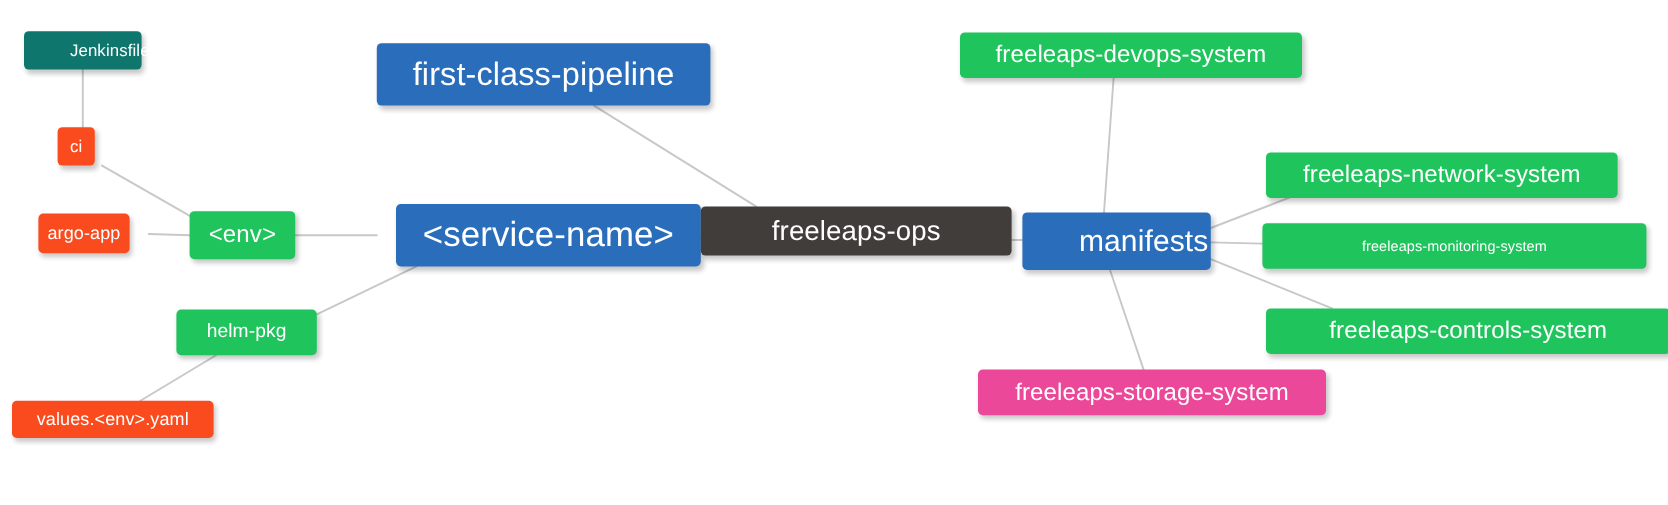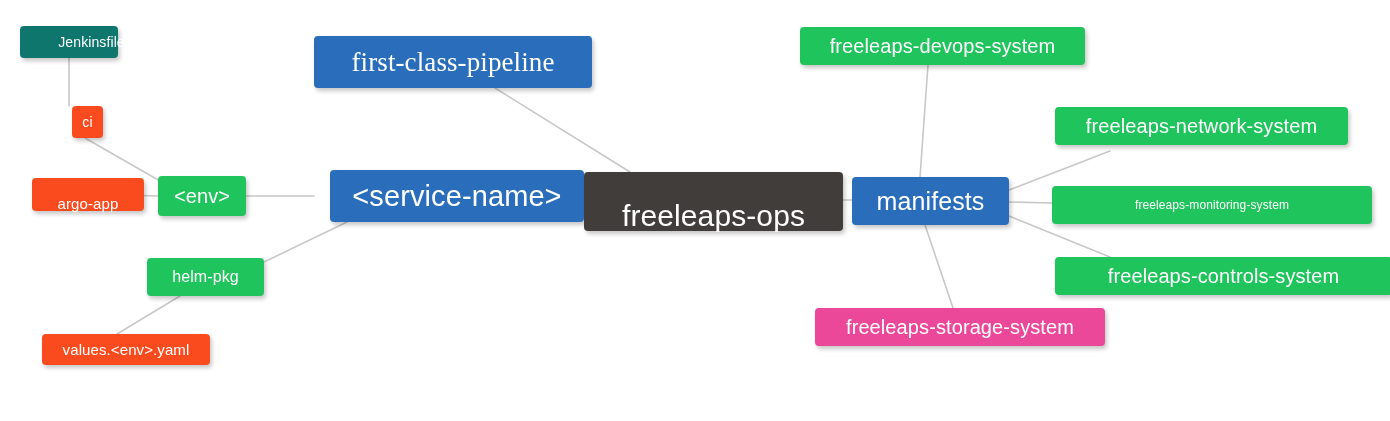--- a/index.html
+++ b/index.html
@@ -66,51 +66,51 @@
       <line x1="1009" y1="190" x2="1110" y2="151" stroke="#c8c8c8" stroke-width="1.6" stroke-linecap="round"></line>
       <line x1="1009" y1="202" x2="1052" y2="203" stroke="#c8c8c8" stroke-width="1.6" stroke-linecap="round"></line>
       <line x1="1009" y1="216" x2="1110" y2="257" stroke="#c8c8c8" stroke-width="1.6" stroke-linecap="round"></line>
       <line x1="925" y1="225" x2="953" y2="308" stroke="#c8c8c8" stroke-width="1.6" stroke-linecap="round"></line>
     </svg>
 
   <div id="node-layer">
       <div class="mm-node" style="left: 20px; top: 26px; width: 98px; height: 32px; background: #0f766e; font-size: 14px; padding-left: 45px;">
         <span class="mm-node-label">Jenkinsfile</span>
       </div>
-      <div class="mm-node" style="left: 72px; top: 106px; width: 31px; height: 32px; background: rgb(250, 75, 30); font-size: 14px;">
+      <div class="mm-node" style="left: 48px; top: 106px; width: 31px; height: 32px; background: rgb(250, 75, 30); font-size: 14px;">
         <span class="mm-node-label">ci</span>
       </div>
-      <div class="mm-node" style="left: 32px; top: 178px; width: 112px; height: 33px; background: rgb(250, 75, 30); font-size: 15px; align-items: flex-end;">
+      <div class="mm-node" style="left: 32px; top: 178px; width: 76px; height: 33px; background: rgb(250, 75, 30); font-size: 15px;">
         <span class="mm-node-label">argo-app</span>
       </div>
       <div class="mm-node" style="left: 158px; top: 176px; width: 88px; height: 40px; background: rgb(31, 196, 92); font-size: 20px;">
         <span class="mm-node-label">&lt;env&gt;</span>
       </div>
       <div class="mm-node" style="left: 330px; top: 170px; width: 254px; height: 52px; background: rgb(42, 110, 187); font-size: 29px;">
         <span class="mm-node-label">&lt;service-name&gt;</span>
       </div>
-      <div class="mm-node" style="left: 314px; top: 36px; width: 278px; height: 52px; background: rgb(42, 110, 187); font-size: 27px; font-family: Liberation Serif, serif;">
+      <div class="mm-node" style="left: 314px; top: 36px; width: 278px; height: 52px; background: rgb(42, 110, 187); font-size: 27px;">
         <span class="mm-node-label">first-class-pipeline</span>
       </div>
       <div class="mm-node" style="left: 147px; top: 258px; width: 117px; height: 38px; background: rgb(31, 196, 92); font-size: 16px;">
         <span class="mm-node-label">helm-pkg</span>
       </div>
-      <div class="mm-node" style="left: 10px; top: 334px; width: 168px; height: 31px; background: rgb(250, 75, 30); font-size: 15px; margin-left: 32px;">
+      <div class="mm-node" style="left: 10px; top: 334px; width: 168px; height: 31px; background: rgb(250, 75, 30); font-size: 15px;">
         <span class="mm-node-label">values.&lt;env&gt;.yaml</span>
       </div>
-      <div class="mm-node" style="left: 584px; top: 172px; width: 259px; height: 59px; background: rgb(65, 61, 58); font-size: 30px; align-items: flex-end;">
+      <div class="mm-node" style="left: 584px; top: 172px; width: 259px; height: 41px; background: rgb(65, 61, 58); font-size: 23px;">
         <span class="mm-node-label">freeleaps-ops</span>
       </div>
-      <div class="mm-node" style="left: 852px; top: 177px; width: 157px; height: 48px; background: rgb(42, 110, 187); font-size: 25px;">
+      <div class="mm-node" style="left: 852px; top: 177px; width: 157px; height: 48px; background: rgb(42, 110, 187); font-size: 25px; justify-content: flex-end;">
         <span class="mm-node-label">manifests</span>
       </div>
       <div class="mm-node" style="left: 800px; top: 27px; width: 285px; height: 38px; background: rgb(31, 196, 92); font-size: 20px;">
         <span class="mm-node-label">freeleaps-devops-system</span>
       </div>
-      <div class="mm-node" style="left: 1055px; top: 107px; width: 293px; height: 38px; background: rgb(31, 196, 92); font-size: 20px;">
+      <div class="mm-node" style="left: 1055px; top: 127px; width: 293px; height: 38px; background: rgb(31, 196, 92); font-size: 20px;">
         <span class="mm-node-label">freeleaps-network-system</span>
       </div>
       <div class="mm-node" style="left: 1052px; top: 186px; width: 320px; height: 38px; background: rgb(31, 196, 92); font-size: 12px;">
         <span class="mm-node-label">freeleaps-monitoring-system</span>
       </div>
       <div class="mm-node" style="left: 1055px; top: 257px; width: 337px; height: 38px; background: rgb(31, 196, 92); font-size: 20px;">
         <span class="mm-node-label">freeleaps-controls-system</span>
       </div>
       <div class="mm-node" style="left: 815px; top: 308px; width: 290px; height: 38px; background: #ec4899; font-size: 20px;">
         <span class="mm-node-label">freeleaps-storage-system</span>

